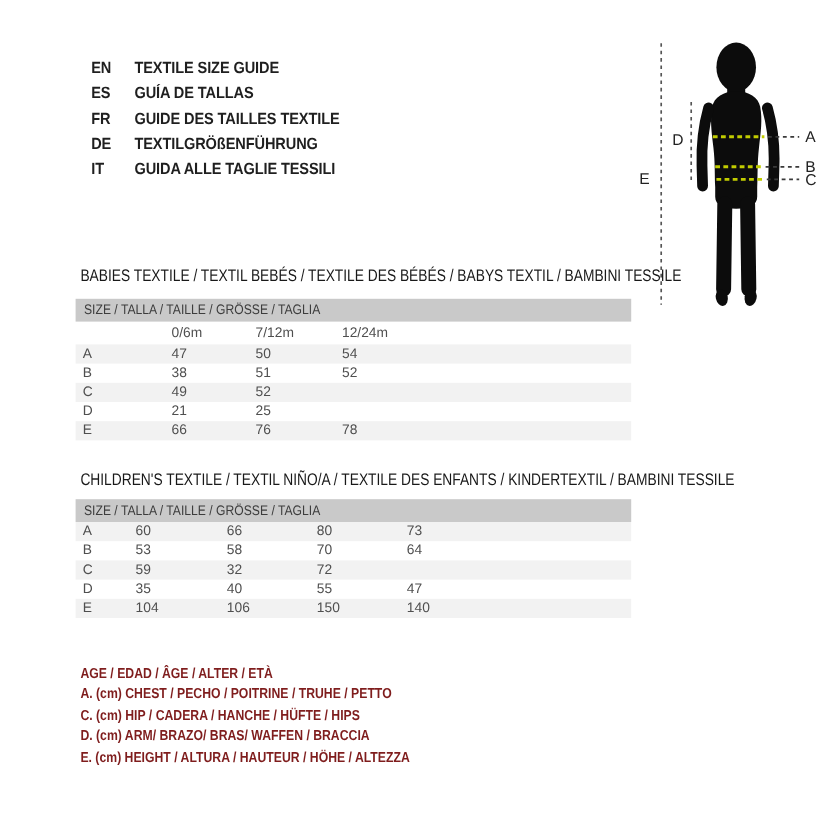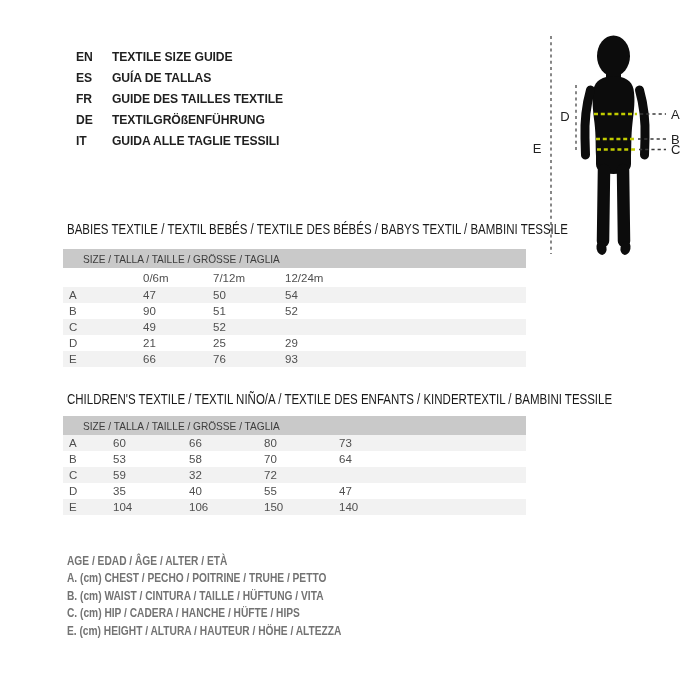--- a/index.html
+++ b/index.html
@@ -20,21 +20,21 @@
               transform:scaleX(0.9); transform-origin:0 50%; white-space:nowrap; }
   .lang-code { width:40px; flex:0 0 40px; }
 
   
   .sec-title { position:absolute; left:48px; font-size:14px; font-weight:400;
                color:#191919; white-space:nowrap; }
 
   
   .size-table { position:absolute; left:44px; width:463px; }
   .size-bar { height:19px; background:#c9c9c9; display:flex; align-items:center;
-              padding-left:20px; font-size:11.5px; color:#3d3d3d; font-weight:400; }
+              padding-left:7px; font-size:11.5px; color:#3d3d3d; font-weight:400; }
   .trow { display:flex; align-items:center; font-size:11.5px; color:#4f4f4f; }
   .trow.head { height:19px; }
   .trow.data { height:16px; }
   .trow.stripe { background:#f2f2f2; }
   .c { white-space:nowrap; }
   .c.lbl { padding-left:6px; }
   
   .bt .c.lbl { width:50px; flex:0 0 50px; box-sizing:border-box; }
   .bt .c.c1 { width:70px; flex:0 0 70px;padding-left:30px; }
   .bt .c.c2 { width:72px; flex:0 0 72px; }
@@ -42,21 +42,21 @@
   
   .ct .c.lbl { width:50px; flex:0 0 50px; box-sizing:border-box; }
   .ct .c.c1 { width:76px; flex:0 0 76px; }
   .ct .c.c2 { width:75px; flex:0 0 75px; }
   .ct .c.c3 { width:75px; flex:0 0 75px; }
   .ct .c.c4 { flex:1 1 auto; }
 
   
   .legend { position:absolute; left:48px; top:552px; }
   .legend-line { height:17.5px; display:flex; align-items:center; font-size:12px;
-                 font-weight:700; color:#737373; }
+                 font-weight:700; color:#7f1d1d; }
 
   
   .figure-wrap { position:absolute; left:500px; top:28px; width:170px; height:232px; }
   .figure-wrap svg { display:block; width:170px; height:232px; }
   .fig-label { font-family:"Liberation Sans", sans-serif; font-size:13px; fill:#222222; }
 </style>
 </head>
 <body>
 
 <div class="canvas">
@@ -136,40 +136,39 @@
       <span class="c c3">12/24m</span>
     </div>
     <div class="trow data stripe">
       <span class="c lbl">A</span>
       <span class="c c1">47</span>
       <span class="c c2">50</span>
       <span class="c c3">54</span>
     </div>
     <div class="trow data">
       <span class="c lbl">B</span>
-      <span class="c c1">90</span>
+      <span class="c c1">38</span>
       <span class="c c2">51</span>
       <span class="c c3">52</span>
     </div>
     <div class="trow data stripe">
       <span class="c lbl">C</span>
       <span class="c c1">49</span>
       <span class="c c2">52</span>
     </div>
     <div class="trow data">
       <span class="c lbl">D</span>
       <span class="c c1">21</span>
       <span class="c c2">25</span>
-      <span class="c c3">29</span>
     </div>
     <div class="trow data stripe">
       <span class="c lbl">E</span>
       <span class="c c1">66</span>
       <span class="c c2">76</span>
-      <span class="c c3">93</span>
+      <span class="c c3">78</span>
     </div>
   </div>
 
   <div class="sec-title" style="top:391px;">
     <span class="cx82">CHILDREN'S TEXTILE / TEXTIL NIÑO/A / TEXTILE DES ENFANTS / KINDERTEXTIL / BAMBINI TESSILE</span>
   </div>
   <div class="size-table ct" style="top:416px;">
     <div class="size-bar">
       <span class="cx88">SIZE / TALLA / TAILLE / GRÖSSE / TAGLIA</span>
     </div>
@@ -210,23 +209,23 @@
   </div>
 
   <div class="legend">
     <div class="legend-line">
       <span class="cx85">AGE / EDAD / ÂGE / ALTER / ETÀ</span>
     </div>
     <div class="legend-line">
       <span class="cx85">A. (cm) CHEST / PECHO / POITRINE / TRUHE / PETTO</span>
     </div>
     <div class="legend-line">
-      <span class="cx85">B. (cm) WAIST / CINTURA / TAILLE / HÜFTUNG / VITA</span>
-    </div>
-    <div class="legend-line">
       <span class="cx85">C. (cm) HIP / CADERA / HANCHE / HÜFTE / HIPS</span>
     </div>
     <div class="legend-line">
+      <span class="cx85">D. (cm) ARM/ BRAZO/ BRAS/ WAFFEN / BRACCIA</span>
+    </div>
+    <div class="legend-line">
       <span class="cx85">E. (cm) HEIGHT / ALTURA / HAUTEUR / HÖHE / ALTEZZA</span>
     </div>
   </div>
 
 </div>
 
 </body></html>

